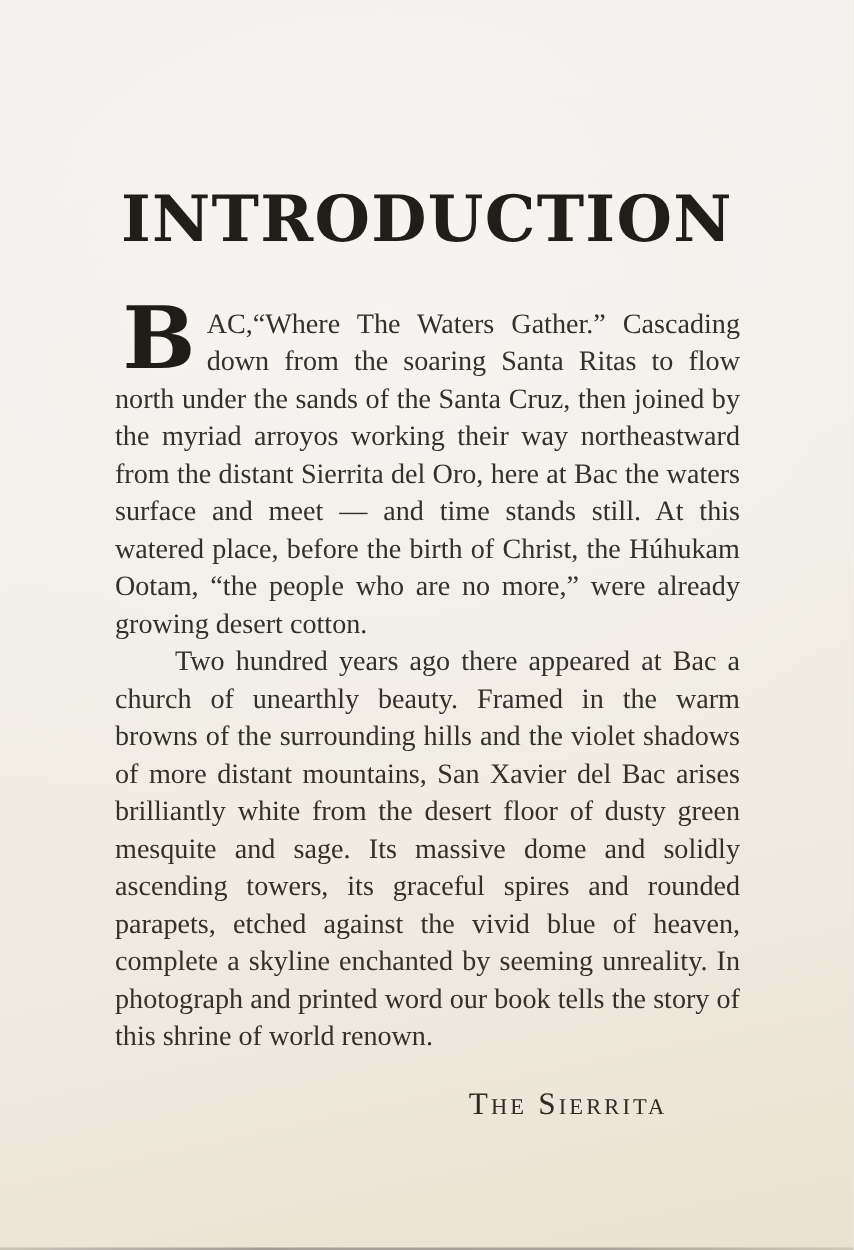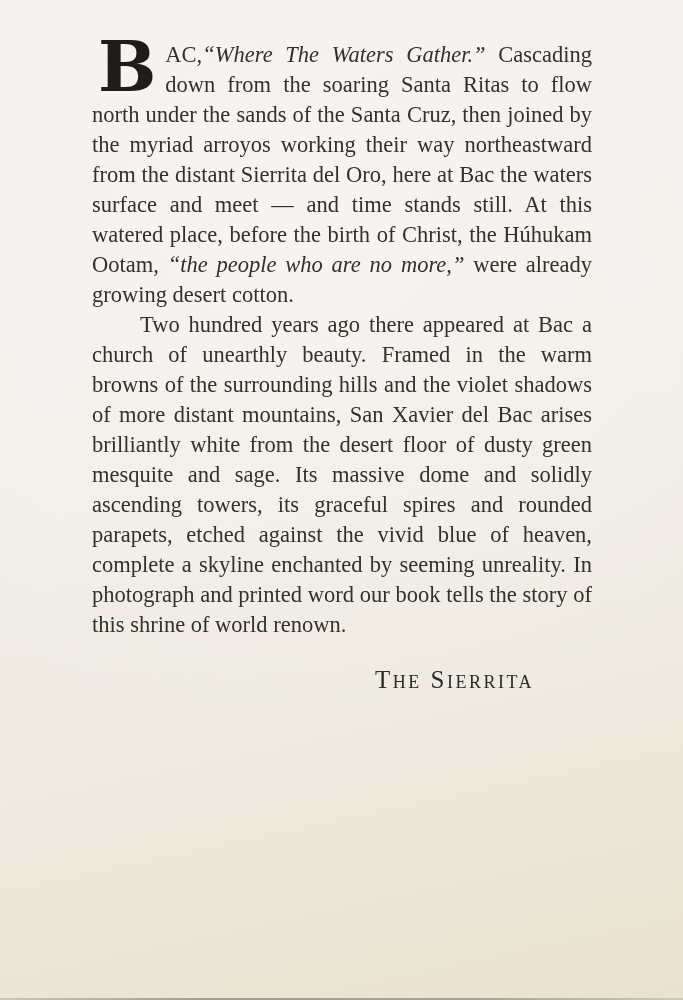--- a/index.html
+++ b/index.html
@@ -55,41 +55,41 @@
     float: left;
     font-family: "DejaVu Serif", "Liberation Serif", serif;
     font-weight: 700;
     font-size: 69px;
     line-height: 52px;
     height: 57px;
     padding: 1px 9px 0 6px;
     color: #201d18;
   }
   .italic {
-    font-style: italic;
     margin-top: 28px;
   }
   .signature-row {
     width: 500px;
     margin: 26px 91px 0 92px;
   }
   .signature {
     display: inline-block;
     margin-left: 283px;
     font-variant: small-caps;
     font-size: 25px;
     letter-spacing: 2.5px;
     color: #2e2a24;
     white-space: nowrap;
   }
 </style>
 </head>
 <body>
 
 <div class="page">
+  <h1 class="chapter-title">INTRODUCTION</h1>
 
   <div class="text-block">
       <p class="para"><span class="dropcap">B</span><span>AC,</span><span class="italic">“Where The Waters Gather.”</span><span> Cascading down from the soaring Santa Ritas to flow north under the sands of the Santa Cruz, then joined by the myriad arroyos working their way northeastward from the distant Sierrita del Oro, here at Bac the waters surface and meet — and time stands still. At this watered place, before the birth of Christ, the Húhukam Ootam, </span><span class="italic">“the people who are no more,”</span><span> were already growing desert cotton.</span></p>
       <p class="para indent"><span>Two hundred years ago there appeared at Bac a church of unearthly beauty. Framed in the warm browns of the surrounding hills and the violet shadows of more distant mountains, San Xavier del Bac arises brilliantly white from the desert floor of dusty green mesquite and sage. Its massive dome and solidly ascending towers, its graceful spires and rounded parapets, etched against the vivid blue of heaven, complete a skyline enchanted by seeming unreality. In photograph and printed word our book tells the story of this shrine of world renown.</span></p>
     </div>
 
   <div class="signature-row">
     <span class="signature">The Sierrita</span>
   </div>
 </div>

